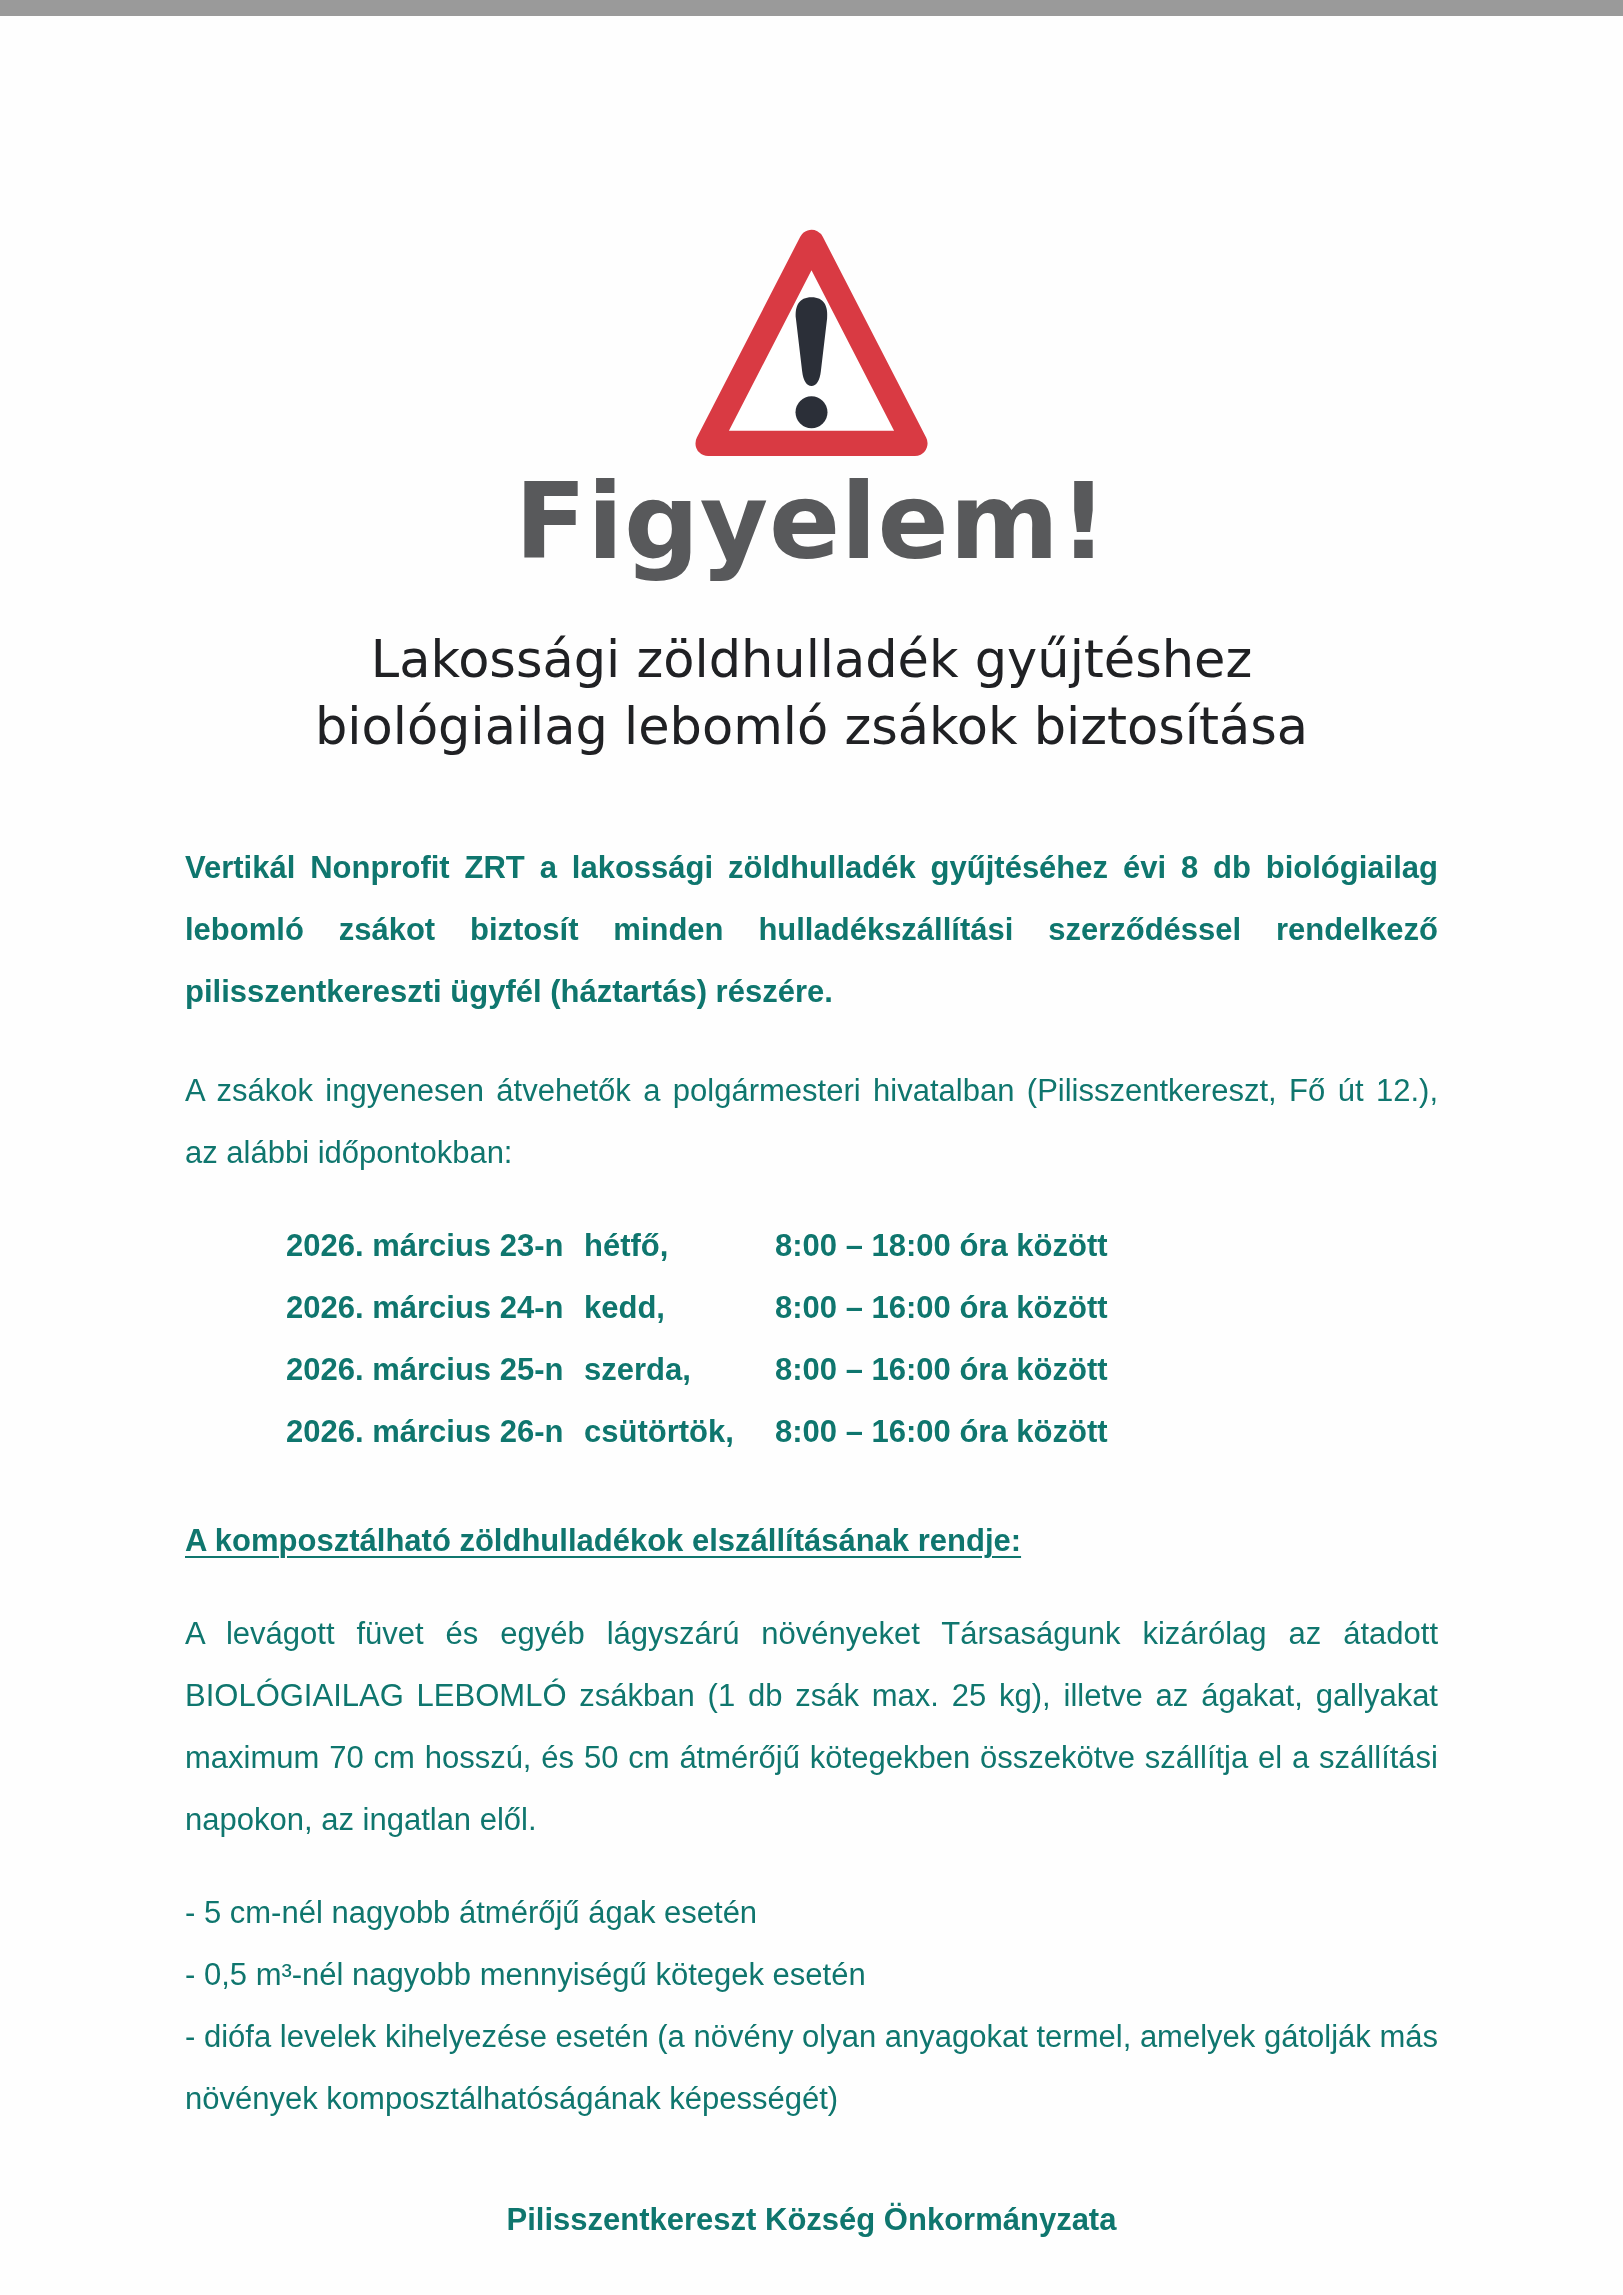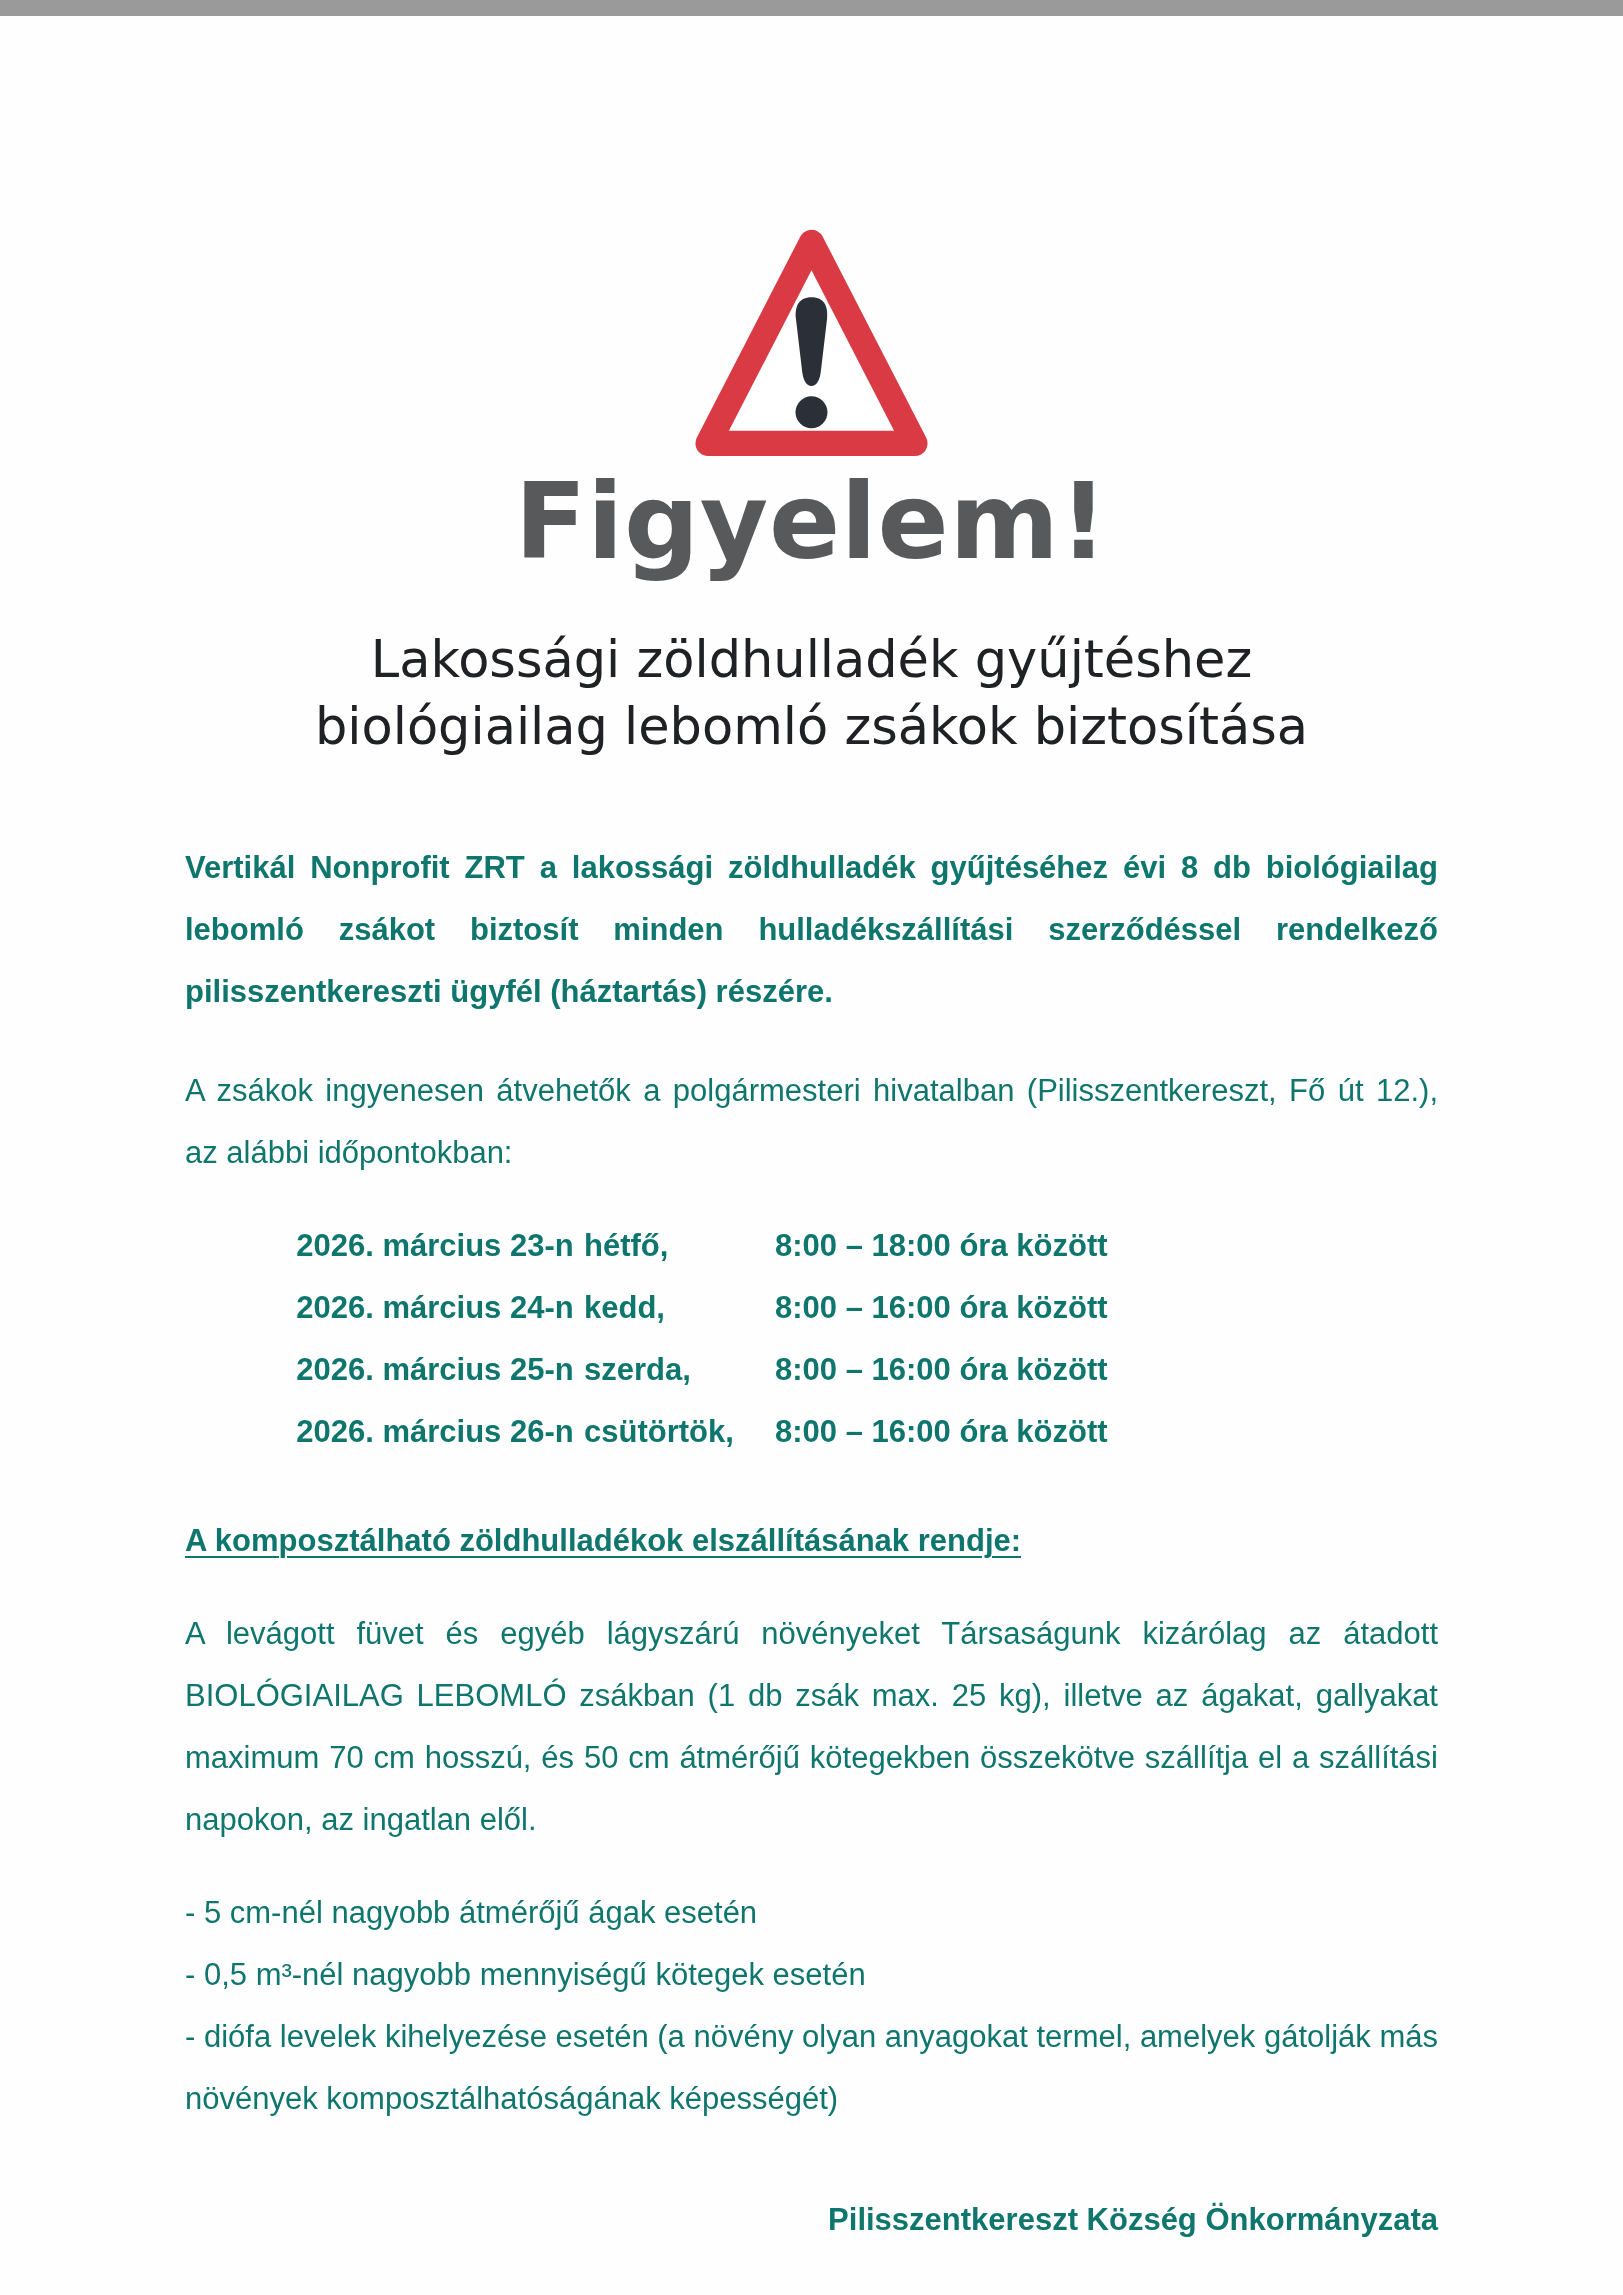--- a/index.html
+++ b/index.html
@@ -52,21 +52,21 @@
     line-height: 2.0;
     text-align: justify;
   }
   .pickup-para .lead { font-weight: 400; }
   .schedule {
     margin-top: 10.5px;
     margin-left: 101px;
     font-weight: 700;
   }
   .schedule-row { display: flex; line-height: 2.0; }
-  .schedule-date { width: 298px; flex: 0 0 auto; text-align: center; }
+  .schedule-date { width: 298px; flex: 0 0 auto; }
   .schedule-day  { width: 191px; flex: 0 0 auto; }
   .schedule-time { flex: 1 1 auto; }
   .section-heading {
     margin-top: 47px;
     line-height: 2.0;
     font-weight: 700;
     text-decoration: underline;
     text-decoration-thickness: 2px;
     text-underline-offset: 5.2px;
   }
@@ -77,21 +77,21 @@
   }
   .refusal-heading {
     margin-top: 26px;
     line-height: 2.0;
     font-weight: 700;
   }
   .refusal-list { margin-top: 5.2px; }
   .refusal-item { line-height: 2.0; text-align: justify; }
   .signature {
     margin-top: 59px;
-    text-align: right;
+    text-align: center;
     font-weight: 700;
     line-height: 2.0;
   }
 </style>
 </head>
 <body>
 
 <div class="page">
 
   <div class="icon-wrap">

